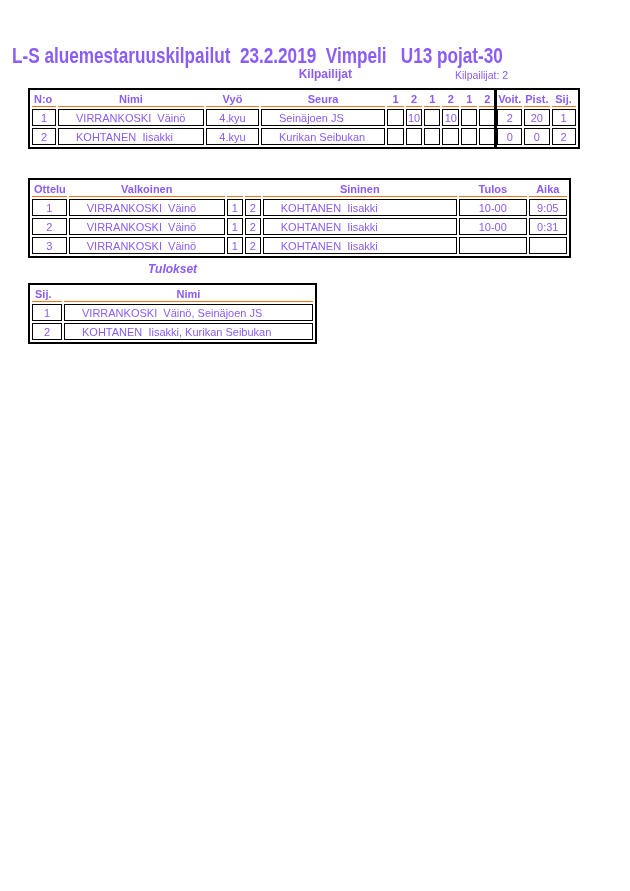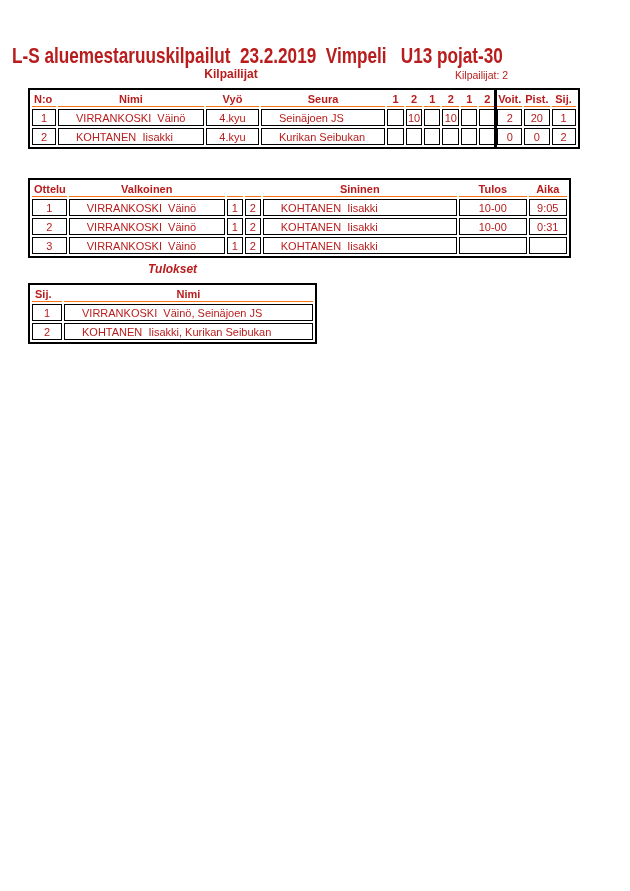--- a/index.html
+++ b/index.html
@@ -2,21 +2,21 @@
 <html><head>
 <meta charset="utf-8">
 <style>
   html, body { margin: 0; padding: 0; background: #fff; }
   .page {
     position: relative;
     width: 630px;
     height: 891px;
     background: #ffffff;
     font-family: "Liberation Sans", sans-serif;
-    color: #b91c1c;
+    color: #8b5cf6;
     overflow: hidden;
   }
   .title {
     position: absolute;
     left: 12px;
     top: 44px;
     font-size: 22px;
     font-weight: bold;
     white-space: pre;
     transform: scaleX(0.78);
@@ -24,21 +24,21 @@
     line-height: 24px;
   }
   .sec {
     position: absolute;
     font-size: 12px;
     font-weight: bold;
     text-align: center;
     line-height: 14px;
     white-space: pre;
   }
-  .sec-kilpailijat { left: 131px; width: 200px; top: 67px; }
+  .sec-kilpailijat { left: 152px; width: 200px; top: 67px; text-align: right; }
   .sec-ottelut    { left: 28px;  width: 532px; top: 159px; margin-top: 41px; }
   .sec-tulokset   { left: 28px;  width: 289px; top: 262px; font-style: italic; }
   .count {
     position: absolute;
     left: 455px;
     width: 160px;
     top: 69px;
     font-size: 10.5px;
     white-space: pre;
   }

